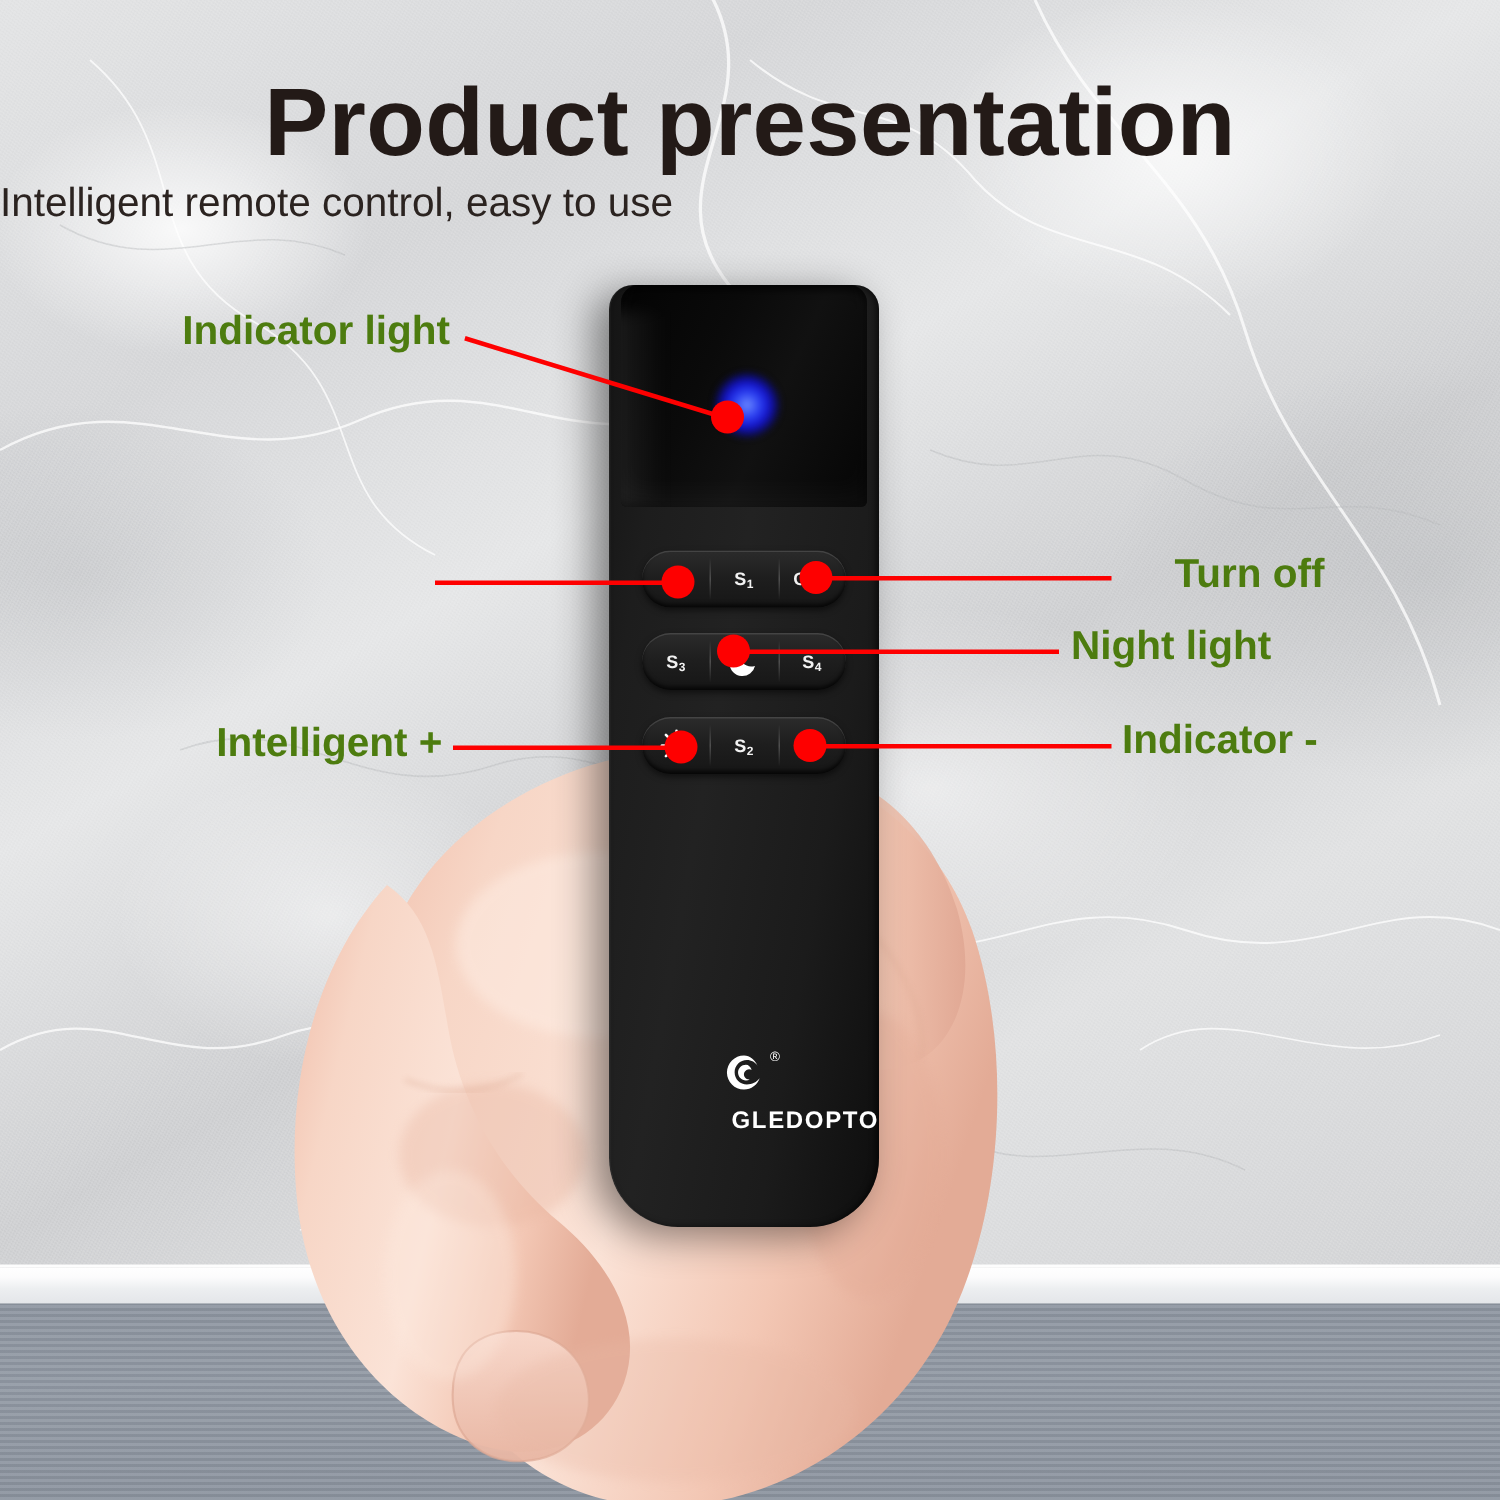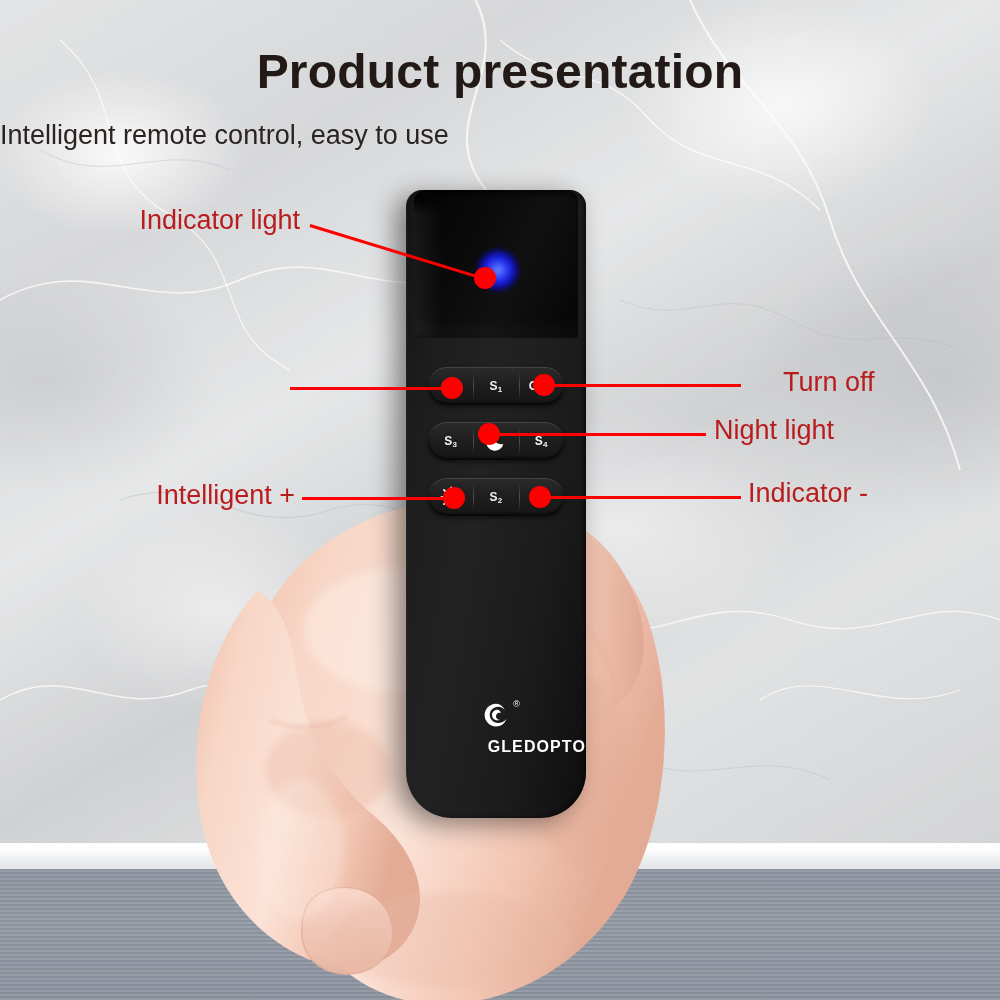--- a/index.html
+++ b/index.html
@@ -113,29 +113,29 @@
   .logo-mark { display:inline-block; position:relative; width:26px; height:26px; }
   .logo-mark svg { width:26px; height:26px; display:block; }
   .logo-reg {
     position:absolute; right:-11px; top:-2px; color:#fff; font-size:9px; line-height:1;
   }
   .logo-text {
     margin-top:6px; color:#ffffff; font-size:16px; font-weight:bold; letter-spacing:1.1px;text-align:right;
   }
 
   
-  .ann { position:absolute; color:#b91c1c; font-size:27px; white-space:nowrap; }
+  .ann { position:absolute; color:#4d7c0f; font-size:27px; white-space:nowrap;font-weight:bold; }
   .ann.lft { text-align:right; }
   .lead { position:absolute; background:#fe0000; height:2.5px; transform-origin:left center; }
   .dot  { position:absolute; width:22px; height:22px; border-radius:50%; background:#fe0000; }
 
   
   .title {
     position:absolute; left:0; right:0; top:44px; text-align:center;
-    font-size:48px; font-weight:bold; color:#231a17; letter-spacing:.2px;
+    font-size:64px; font-weight:bold; color:#231a17; letter-spacing:.2px;
   }
   .subtitle {
     position:absolute; left:0; right:0; top:120px; text-align:left;
     font-size:27px; color:#2b2320;
   }
 </style>
 </head>
 <body>
 
 <div id="stage">

